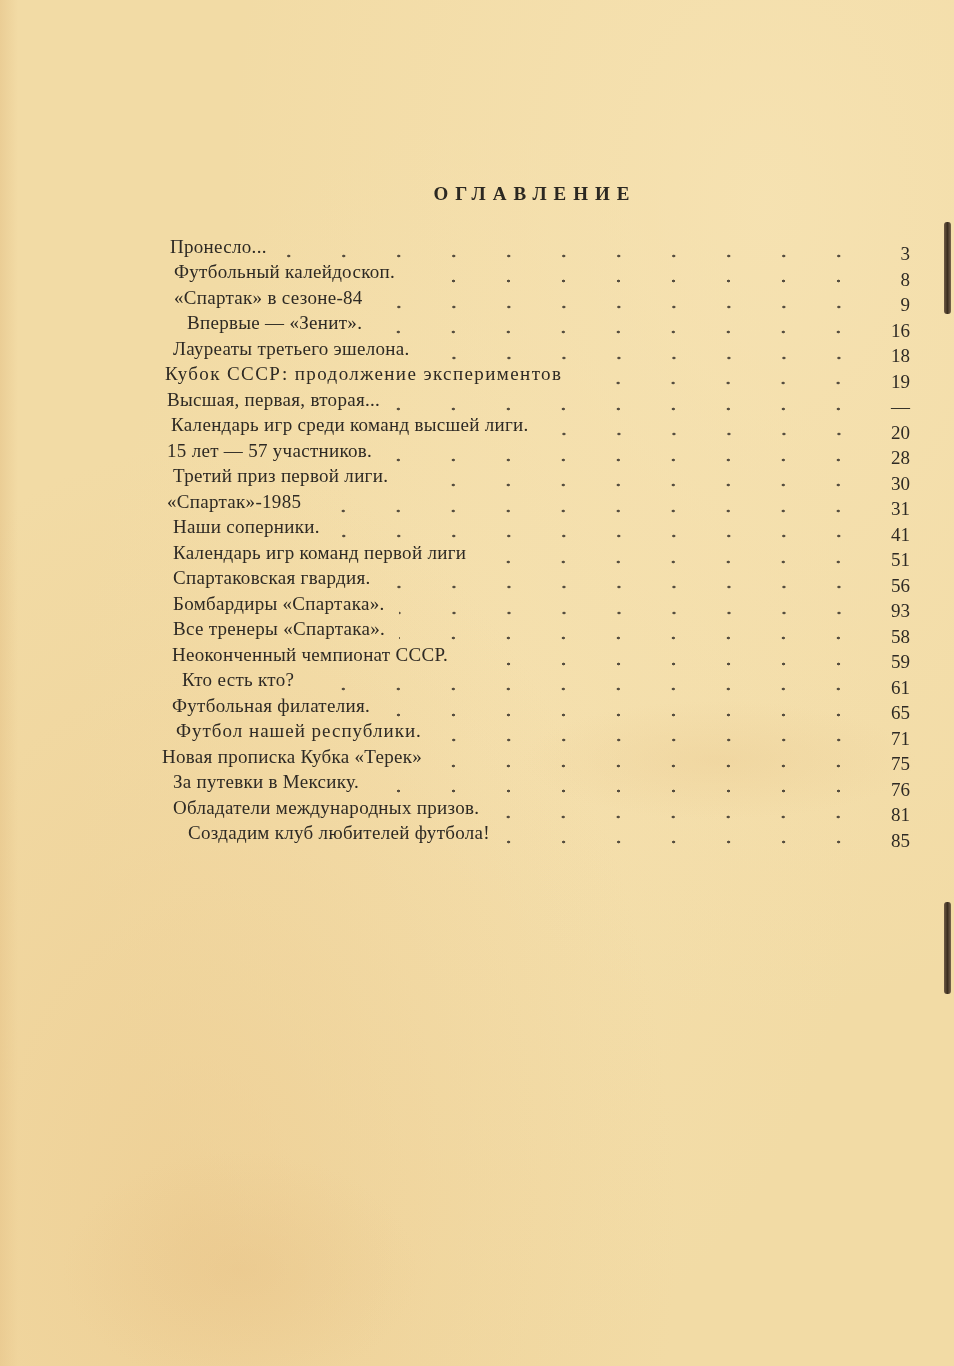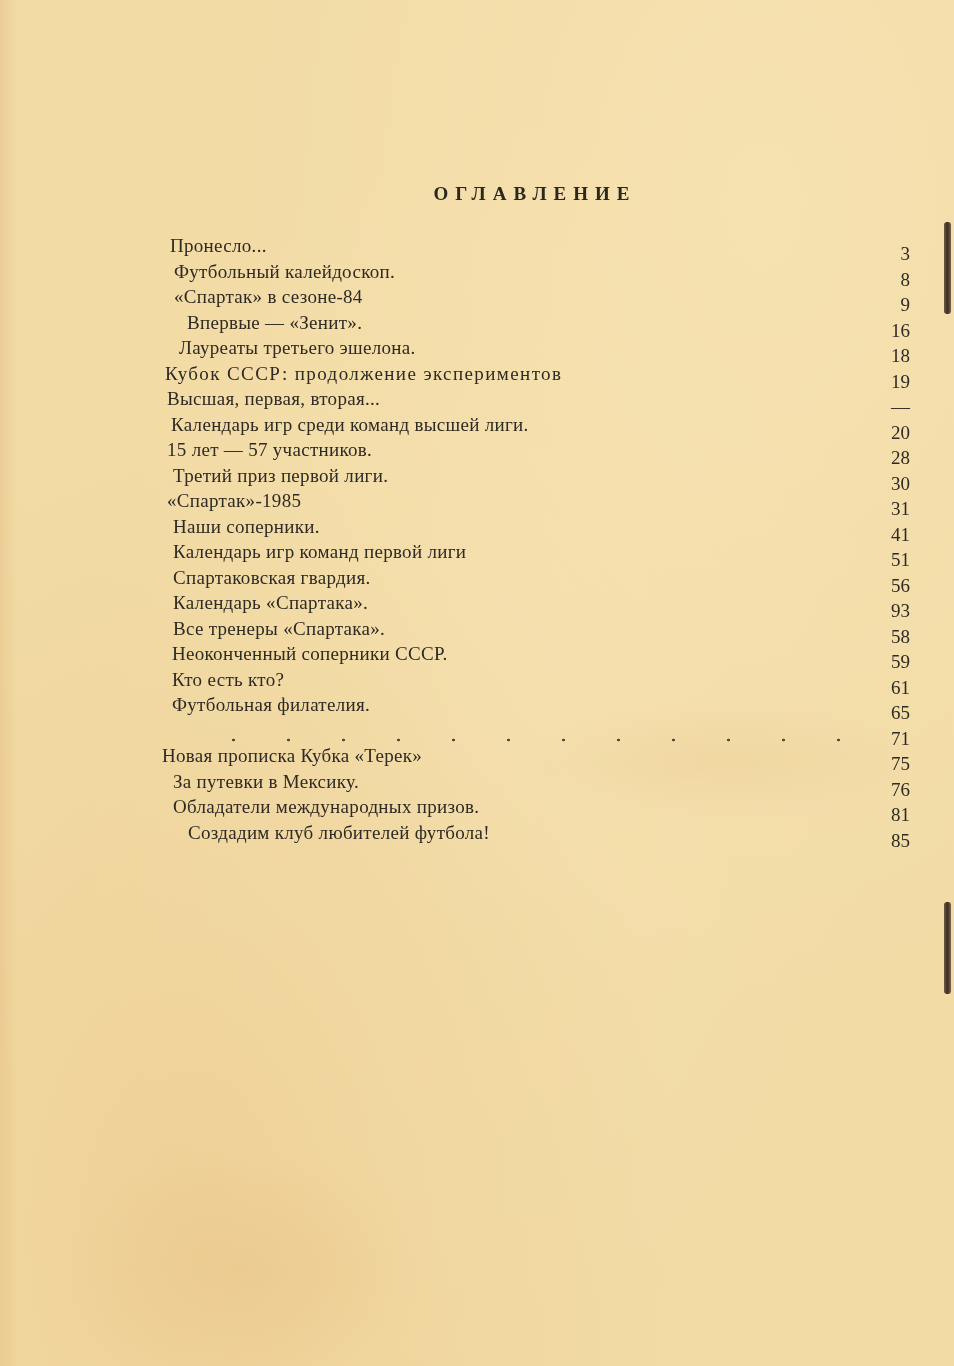--- a/index.html
+++ b/index.html
@@ -43,21 +43,21 @@
       top: 233px;
       width: 740px;
       margin: 0;
       padding: 0;
       list-style: none;
     }
     .toc-row {
       position: relative;
       height: 25.5px;
       display: flex;
-      flex-direction: column;
+      align-items: flex-end;
     }
     .toc-title {
       font-size: 19px;
       line-height: 25px;
       white-space: nowrap;
       letter-spacing: 0.3px;
       color: #2e2a24;
     }
     .toc-leader {
       flex: 1;
@@ -117,21 +117,21 @@
       <span class="toc-title" style="margin-left:4px">«Спартак» в сезоне-84</span>
       <span class="toc-leader"></span>
       <span class="toc-page">9</span>
     </li>
     <li class="toc-row">
       <span class="toc-title" style="margin-left:17px">Впервые — «Зенит».</span>
       <span class="toc-leader"></span>
       <span class="toc-page">16</span>
     </li>
     <li class="toc-row">
-      <span class="toc-title" style="margin-left:9px">Лауреаты третьего эшелона.</span>
+      <span class="toc-title" style="margin-left:3px">Лауреаты третьего эшелона.</span>
       <span class="toc-leader"></span>
       <span class="toc-page">18</span>
     </li>
     <li class="toc-row">
       <span class="toc-title" style="margin-left:-5px; letter-spacing:1.4px">Кубок СССР: продолжение экспериментов</span>
       <span class="toc-leader"></span>
       <span class="toc-page">19</span>
     </li>
     <li class="toc-row">
       <span class="toc-title" style="margin-left:-3px">Высшая, первая, вторая...</span>
@@ -167,45 +167,46 @@
       <span class="toc-title" style="margin-left:3px">Календарь игр команд первой лиги</span>
       <span class="toc-leader"></span>
       <span class="toc-page">51</span>
     </li>
     <li class="toc-row">
       <span class="toc-title" style="margin-left:3px">Спартаковская гвардия.</span>
       <span class="toc-leader"></span>
       <span class="toc-page">56</span>
     </li>
     <li class="toc-row">
-      <span class="toc-title" style="margin-left:3px">Календарь «Спартака».</span>
+      <span class="toc-title" style="margin-left:3px">Бомбардиры «Спартака».</span>
       <span class="toc-leader"></span>
       <span class="toc-page">93</span>
     </li>
     <li class="toc-row">
       <span class="toc-title" style="margin-left:3px">Все тренеры «Спартака».</span>
       <span class="toc-leader"></span>
       <span class="toc-page">58</span>
     </li>
     <li class="toc-row">
-      <span class="toc-title" style="margin-left:2px">Неоконченный соперники СССР.</span>
+      <span class="toc-title" style="margin-left:2px">Неоконченный чемпионат СССР.</span>
       <span class="toc-leader"></span>
       <span class="toc-page">59</span>
     </li>
     <li class="toc-row">
-      <span class="toc-title" style="margin-left:2px">Кто есть кто?</span>
+      <span class="toc-title" style="margin-left:12px">Кто есть кто?</span>
       <span class="toc-leader"></span>
       <span class="toc-page">61</span>
     </li>
     <li class="toc-row">
       <span class="toc-title" style="margin-left:2px">Футбольная филателия.</span>
       <span class="toc-leader"></span>
       <span class="toc-page">65</span>
     </li>
     <li class="toc-row">
+      <span class="toc-title" style="margin-left:6px; letter-spacing:1px">Футбол нашей республики.</span>
       <span class="toc-leader"></span>
       <span class="toc-page">71</span>
     </li>
     <li class="toc-row">
       <span class="toc-title" style="margin-left:-8px">Новая прописка Кубка «Терек»</span>
       <span class="toc-leader"></span>
       <span class="toc-page">75</span>
     </li>
     <li class="toc-row">
       <span class="toc-title" style="margin-left:3px">За путевки в Мексику.</span>

